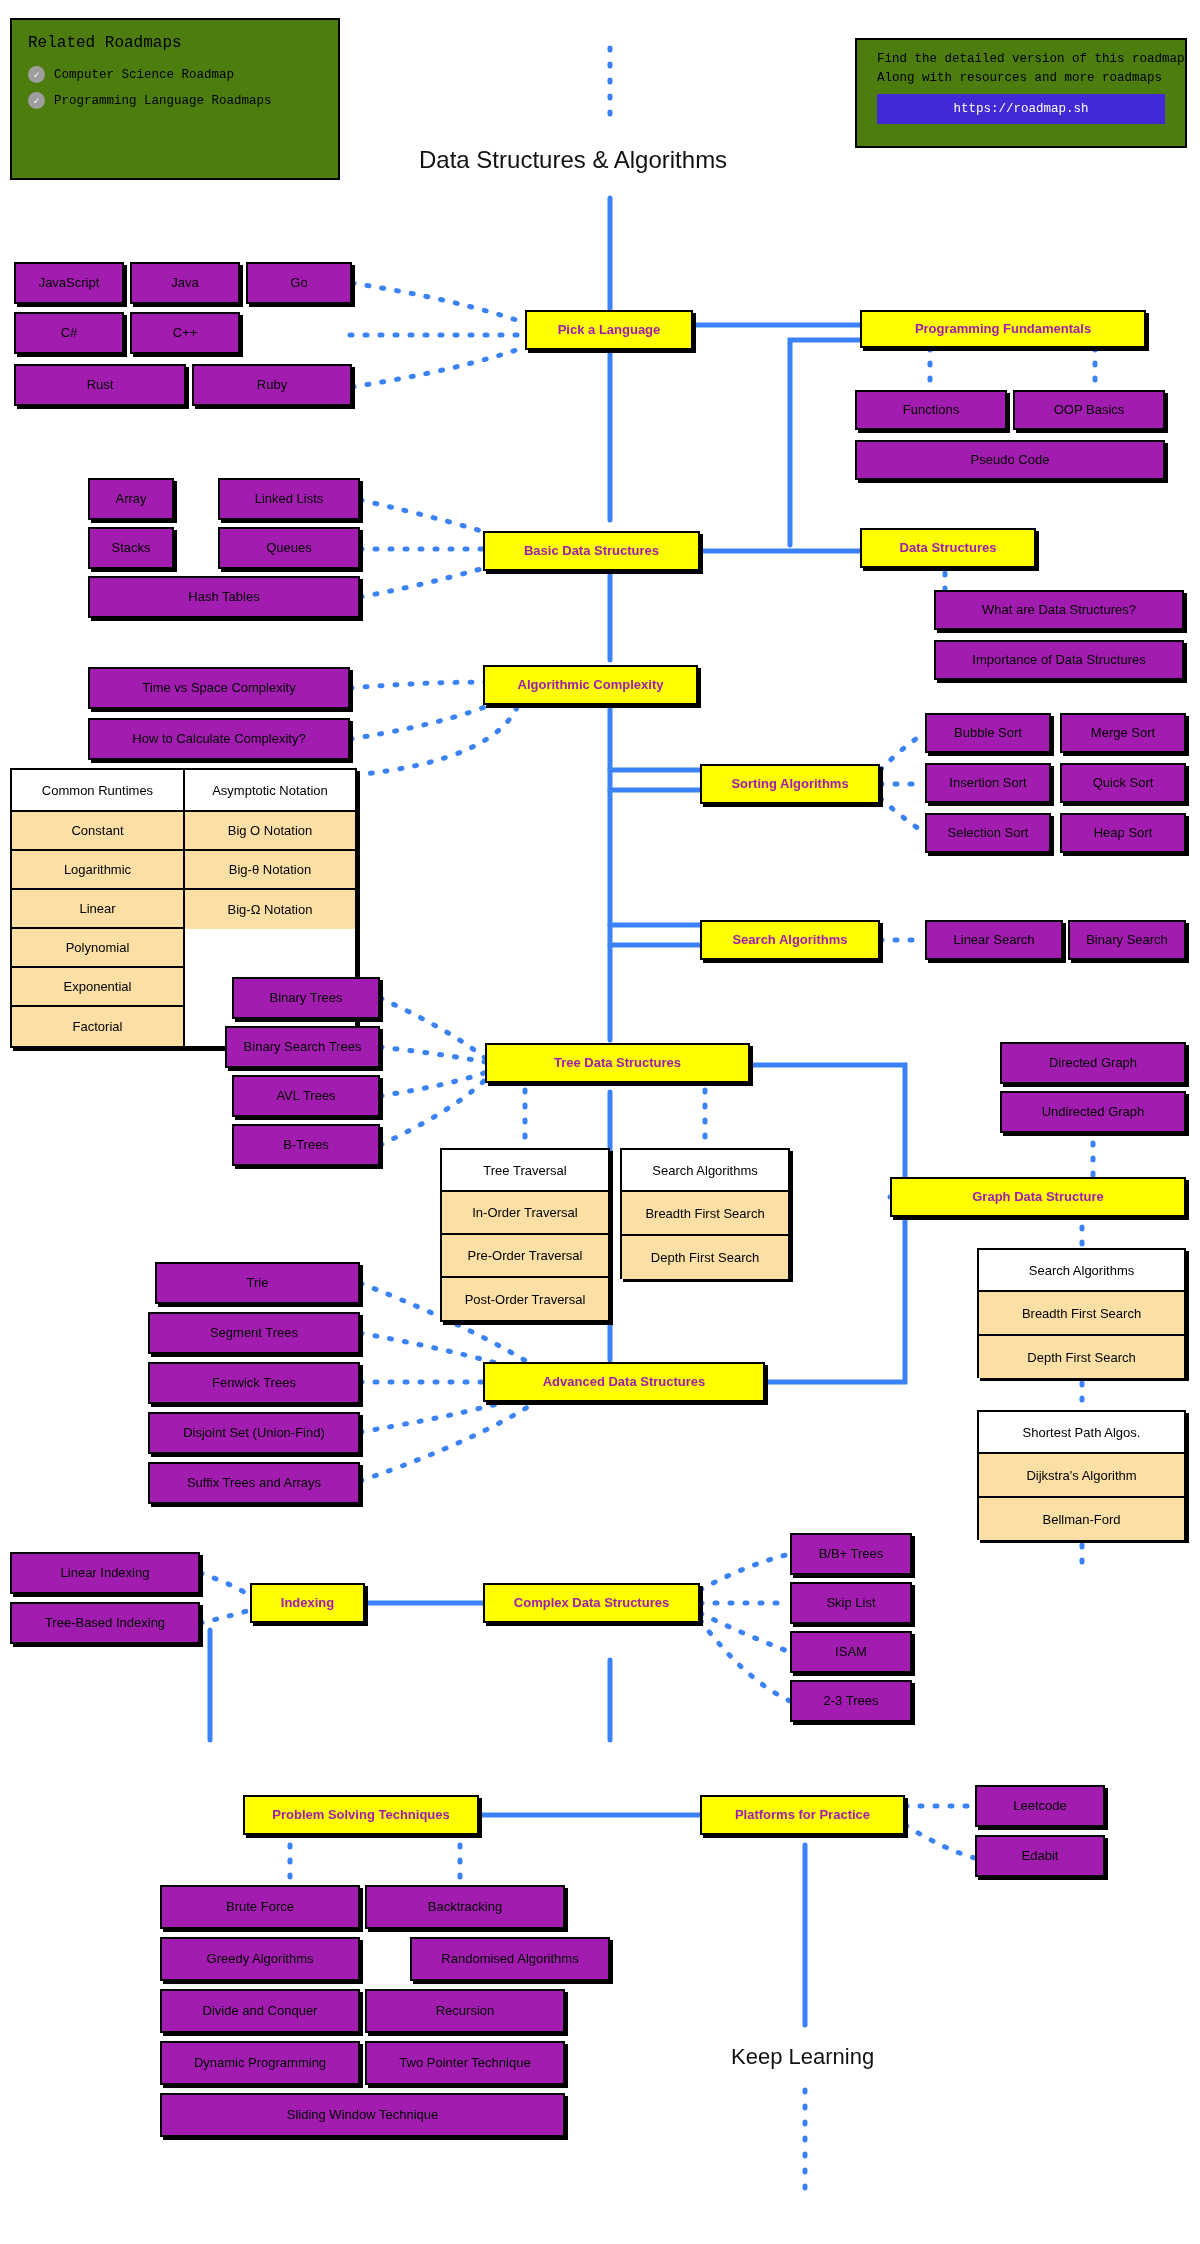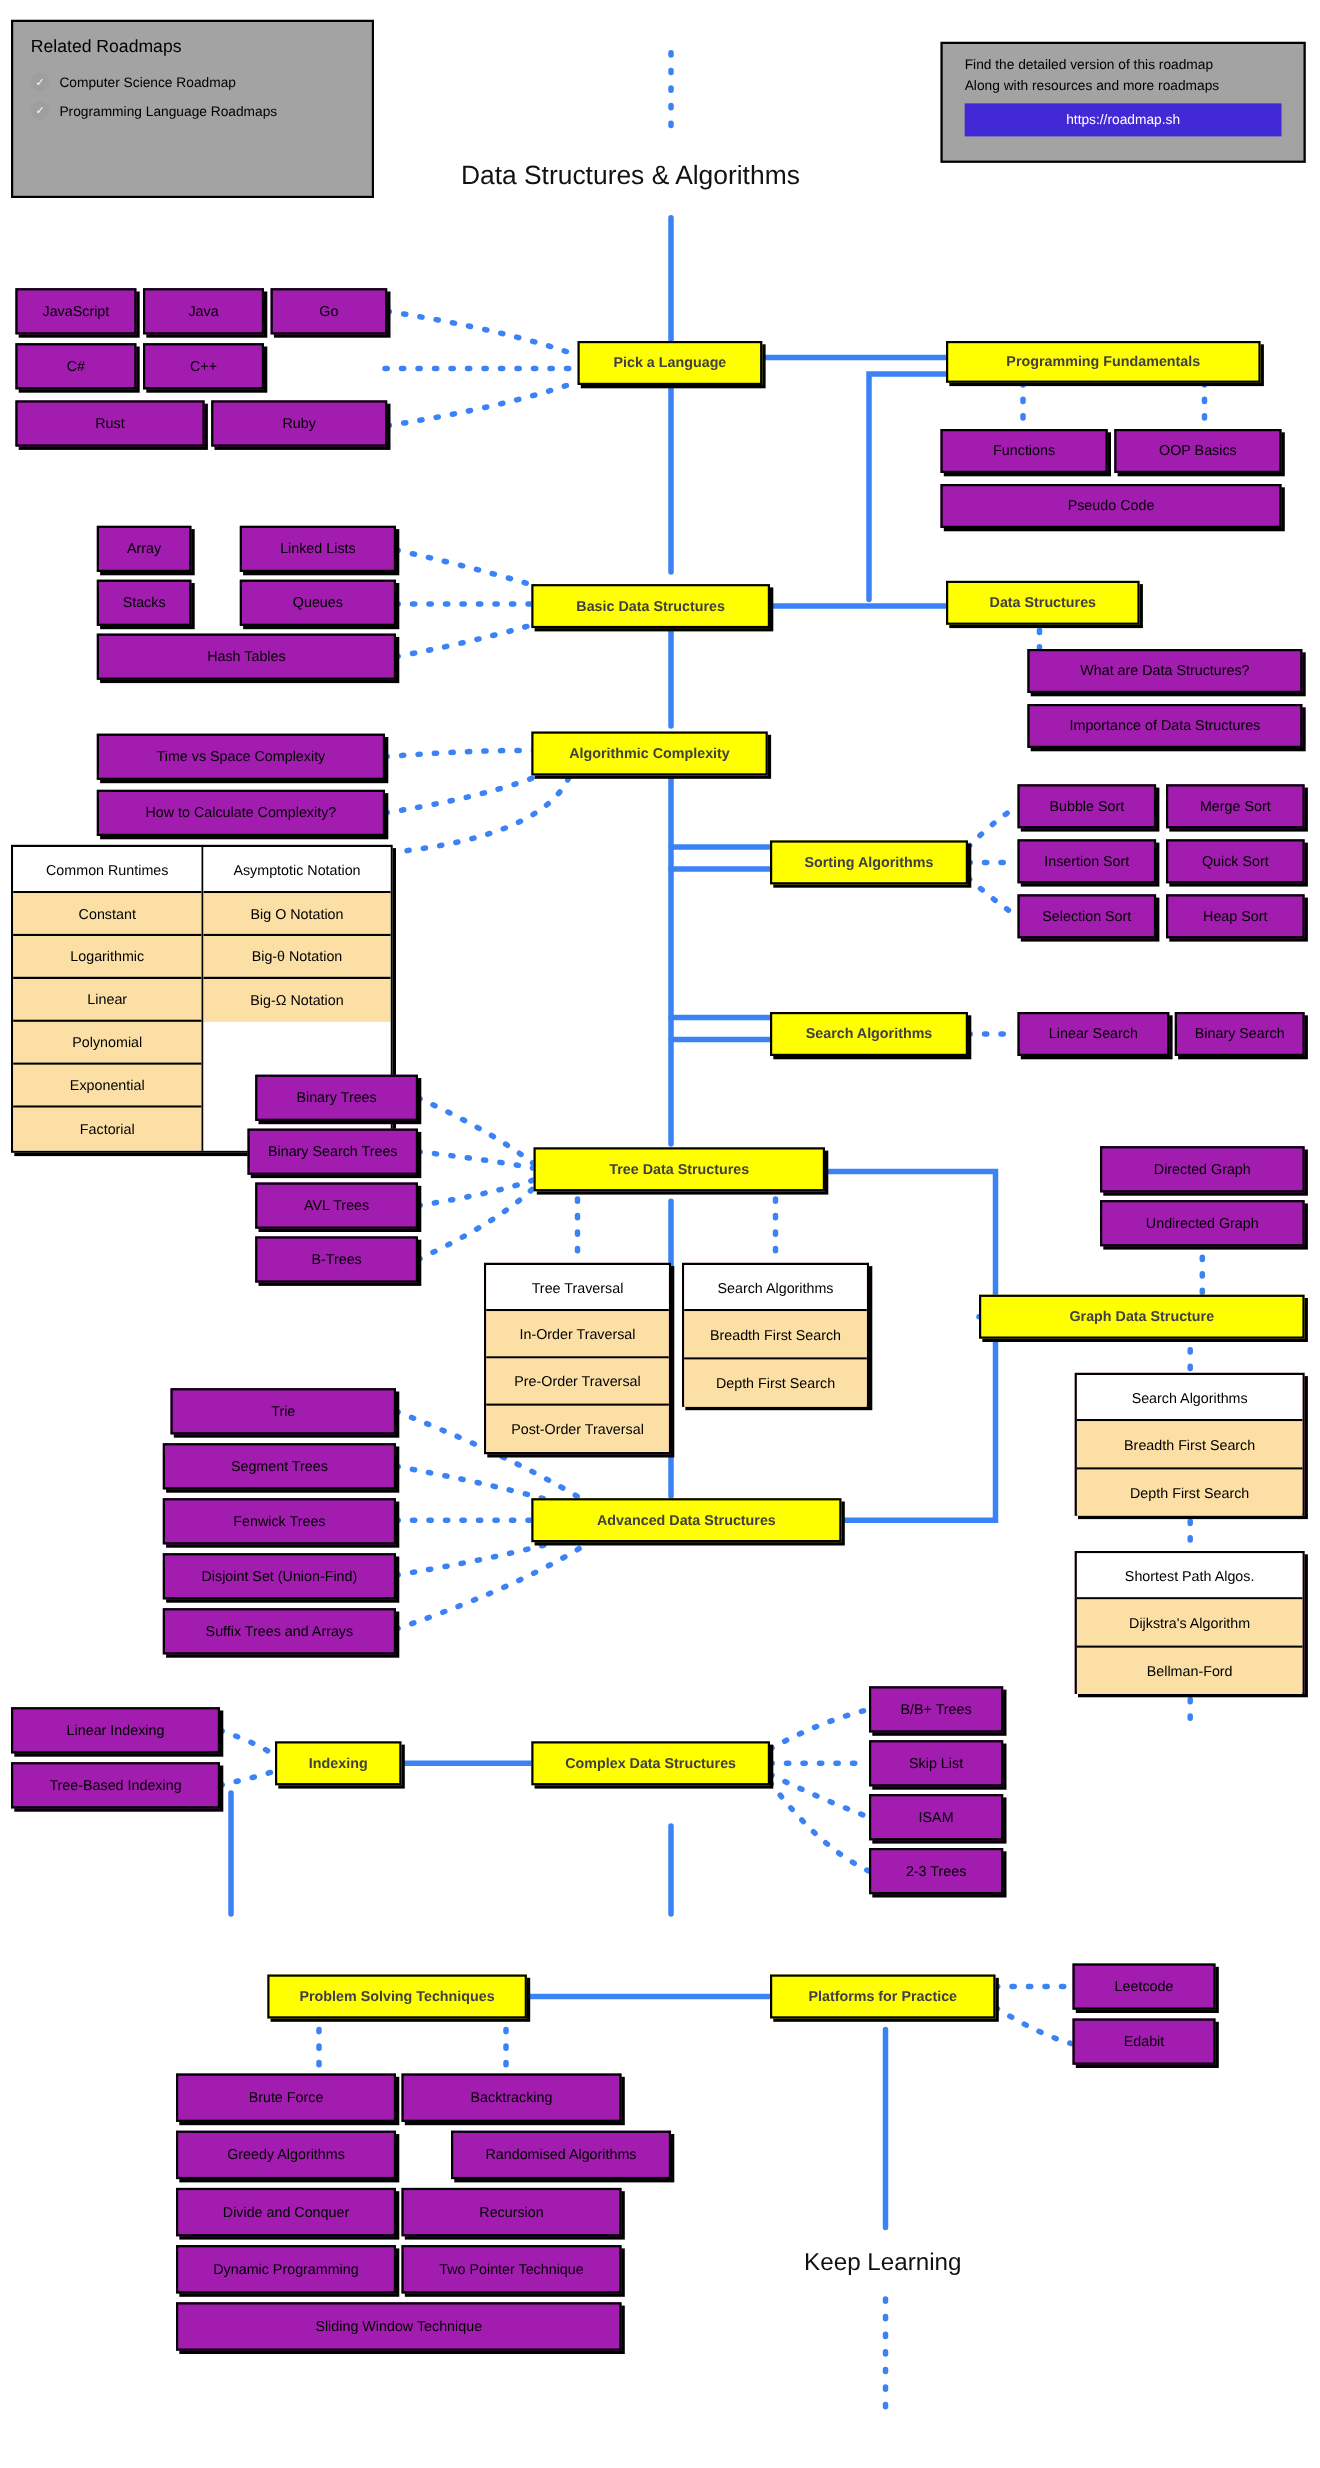--- a/index.html
+++ b/index.html
@@ -4,40 +4,40 @@
 <style>
   html,body{margin:0;padding:0;background:#fff;}
   body{font-family:"Liberation Sans", sans-serif;}
   #canvas{position:relative;width:1200px;height:2244px;background:#fff;overflow:hidden;}
   #wires{position:absolute;left:0;top:0;width:1200px;height:2244px;pointer-events:none;}
 
   .node{position:absolute;box-sizing:border-box;display:flex;align-items:center;
         justify-content:center;text-align:center;border:2.5px solid #000;
         box-shadow:3px 3px 0 #000; line-height:1.1;}
   .tan{background:#a21caf;color:#000;font-size:13px;}
-  .yel{background:#ffff00;color:#404040;font-size:13px;font-weight:bold;}
+  .yel{background:#ffff00;color:#a21caf;font-size:13px;font-weight:bold;}
 
   
   .grp{position:absolute;box-sizing:border-box;border:2.5px solid #000;box-shadow:3px 3px 0 #000;background:#f9a8d4;}
   .grp .row{box-sizing:border-box;display:flex;align-items:center;justify-content:center;
             text-align:center;font-size:13px;border-bottom:2px solid #000;}
   .grp .row:last-child{border-bottom:none;}
   .grp .row.hdr{background:#fff;}
   .grp .row.cell{background:#fbdfa4;}
 
   .tbl{position:absolute;box-sizing:border-box;border:2.5px solid #000;box-shadow:3px 3px 0 #000;background:#fff;display:flex;}
   .tbl .col{box-sizing:border-box;display:flex;flex-direction:column;border-right:2px solid #000;}
   .tbl .col:last-child{border-right:none;}
   .tbl .col .row{box-sizing:border-box;display:flex;align-items:center;justify-content:center;
                  text-align:center;font-size:13px;border-bottom:2px solid #000;}
   .tbl .col .row:last-child{border-bottom:none;}
   .tbl .col .row.hdr{background:#fff;}
   .tbl .col .row.cell{background:#fbdfa4;}
 
-  .panel{position:absolute;box-sizing:border-box;border:2.5px solid #000;background:#a3a3a3;padding:14px 16px;}
+  .panel{position:absolute;box-sizing:border-box;border:2.5px solid #000;background:#4d7c0f;padding:14px 16px;font-family:Liberation Mono, monospace;}
   .panel h3{margin:0 0 14px 0;font-size:16px;font-weight:normal;color:#000;}
   .panel .li{display:flex;align-items:center;gap:9px;margin:9px 0;font-size:12.5px;color:#000;}
   .chk{width:17px;height:17px;border-radius:50%;background:#9e9e9e;color:#fff;
        display:flex;align-items:center;justify-content:center;font-size:10px;flex:0 0 auto;}
 
   .infoline{font-size:12.5px;color:#000;margin:0 0 5px 0;white-space:nowrap;}
   .urlbtn{display:block;background:#4129d6;color:#fff;text-align:center;font-size:12.5px;
           padding:8px 0;margin-top:9px;text-decoration:none;}
 
   .bigtitle{position:absolute;font-size:24px;color:#111;white-space:nowrap;}

